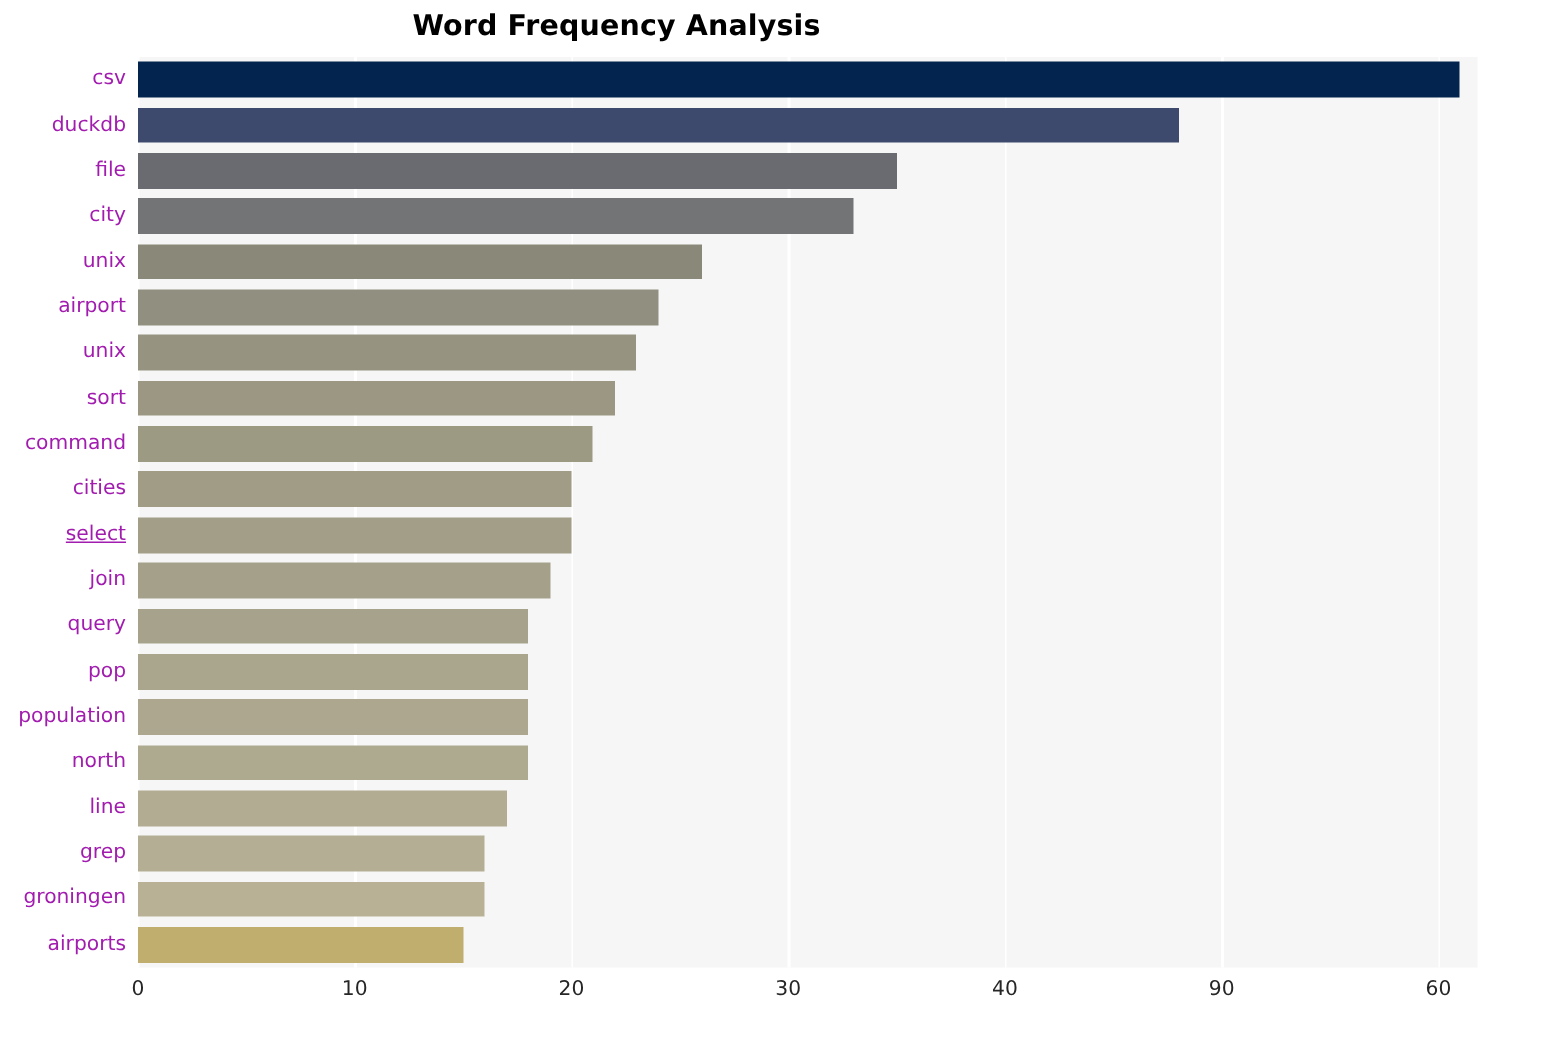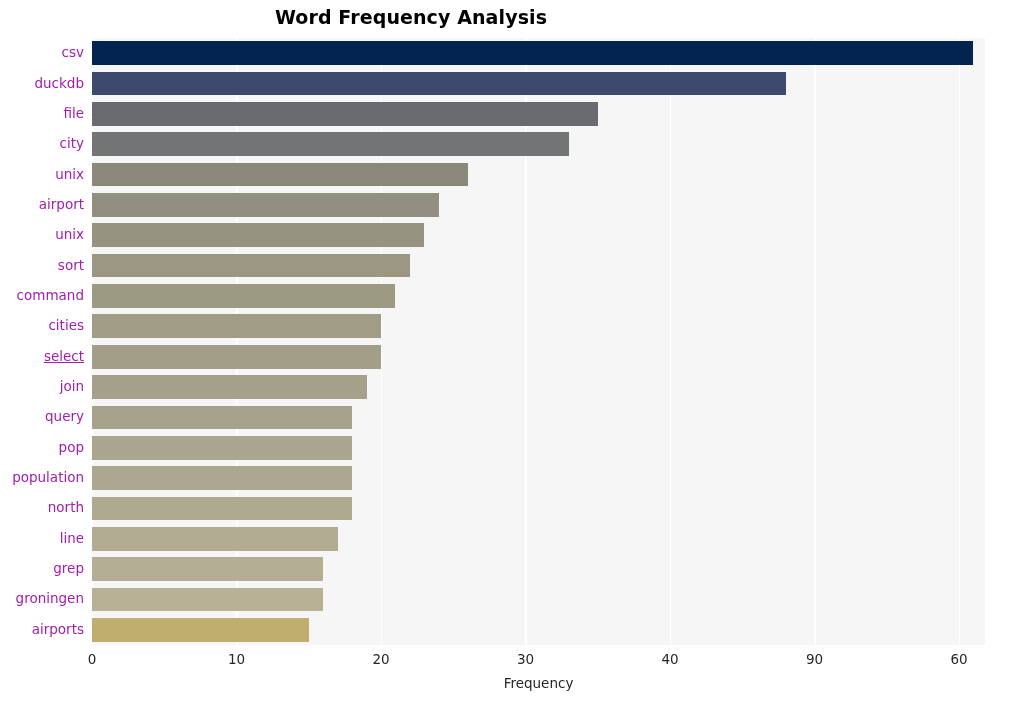--- a/index.html
+++ b/index.html
@@ -220,15 +220,14 @@
   <div id="xlabels">
       <div class="xtick-label" style="left: 0px;">0</div>
       <div class="xtick-label" style="left: 144.498px;">10</div>
       <div class="xtick-label" style="left: 288.997px;">20</div>
       <div class="xtick-label" style="left: 433.495px;">30</div>
       <div class="xtick-label" style="left: 577.994px;">40</div>
       <div class="xtick-label" style="left: 722.492px;">90</div>
       <div class="xtick-label" style="left: 866.99px;">60</div>
     </div>
 
-  <div id="xaxis-title">Frequency</div>
 
 </div>
 
 </body></html>

